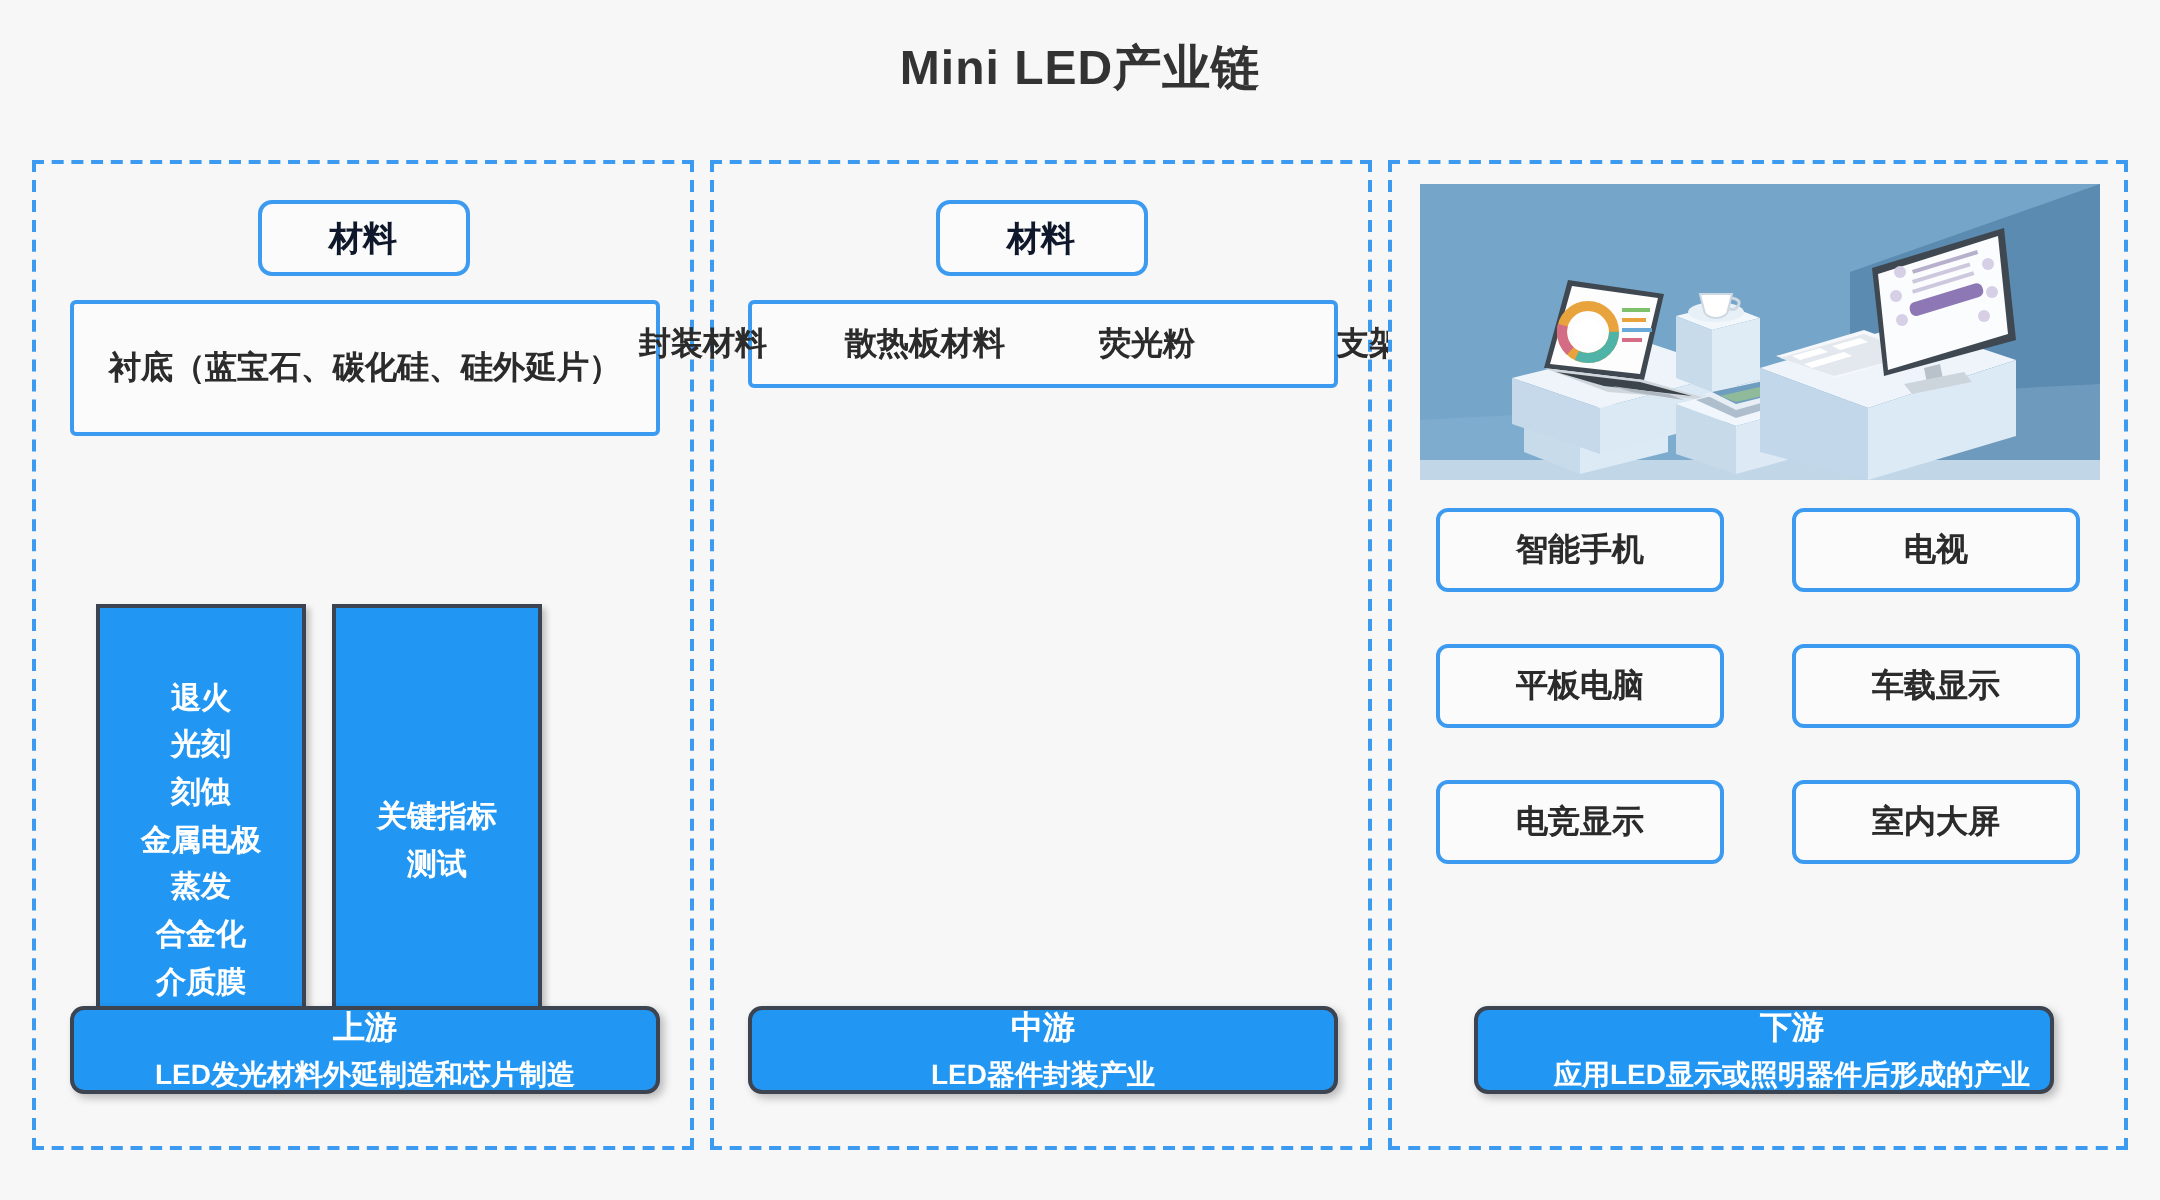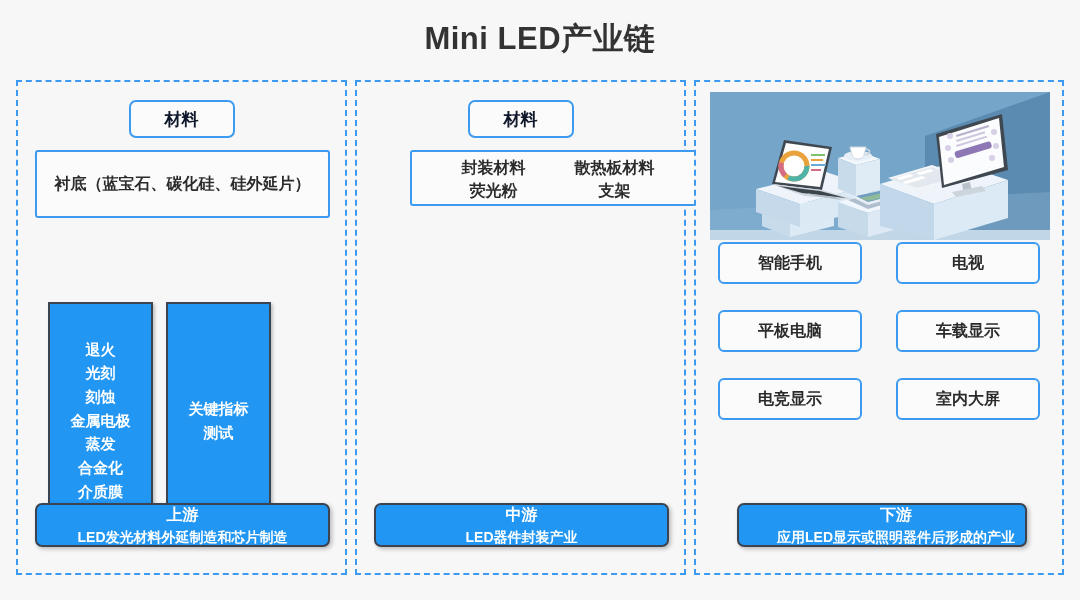--- a/index.html
+++ b/index.html
@@ -7,21 +7,21 @@
     width:1080px;height:600px;
     background:#f7f7f7;
     font-family:"Liberation Sans","DejaVu Sans",sans-serif;
     color:#2b2b2b;
     overflow:hidden;
     position:relative;
   }
   .page-title{
     position:absolute;left:0;top:18px;width:1080px;
     text-align:center;
-    font-size:31px;font-weight:bold;letter-spacing:.5px;
+    font-size:24px;font-weight:bold;letter-spacing:.5px;
     color:#333;
   }
 
   
   .panel{
     position:absolute;
     border:2px dashed #3c9bf0;
     background:#f7f7f7;
     box-sizing:border-box;
   }
@@ -44,21 +44,21 @@
   .material-box{
     position:absolute;left:17px;top:68px;
     width:295px;
     border:2px solid #3c9bf0;border-radius:3px;
     background:#fbfbfb;
     box-sizing:border-box;
     display:flex;align-items:center;justify-content:center;
     font-size:16px;font-weight:bold;color:#2b2b2b;
   }
   #material-box-upstream{height:68px;}
-  #material-box-midstream{height:56px;flex-direction:column;padding-top:2px;margin-left:36px;}
+  #material-box-midstream{height:44px;flex-direction:row;padding-top:2px;}
   .mat-row{display:flex;width:232px;justify-content:space-between;line-height:1.45;}
   .mat-row span{display:block;}
   .mat-row .mc-left{width:104px;text-align:center;}
   .mat-row .mc-right{width:118px;text-align:center;}
 
   
   .col-wrap{position:absolute;display:flex;}
   #cols-upstream{left:30px;top:220px;height:237px;gap:13px;}
   #cols-midstream{left:372px;top:223px;height:232px;gap:9px;}
 
@@ -95,21 +95,21 @@
   
   .illustration{
     position:absolute;left:14px;top:10px;
     width:340px;height:148px;
     overflow:hidden;
   }
   .illustration svg{display:block;width:340px;height:148px;}
 
   
   .app-grid{
-    position:absolute;left:22px;top:160px;
+    position:absolute;left:22px;top:172px;
     width:322px;
     display:grid;grid-template-columns:144px 144px;
     column-gap:34px;row-gap:26px;
   }
   .app-btn{
     height:42px;
     border:2px solid #3c9bf0;border-radius:6px;
     background:#fbfbfb;
     box-sizing:border-box;
     display:flex;align-items:center;justify-content:center;

